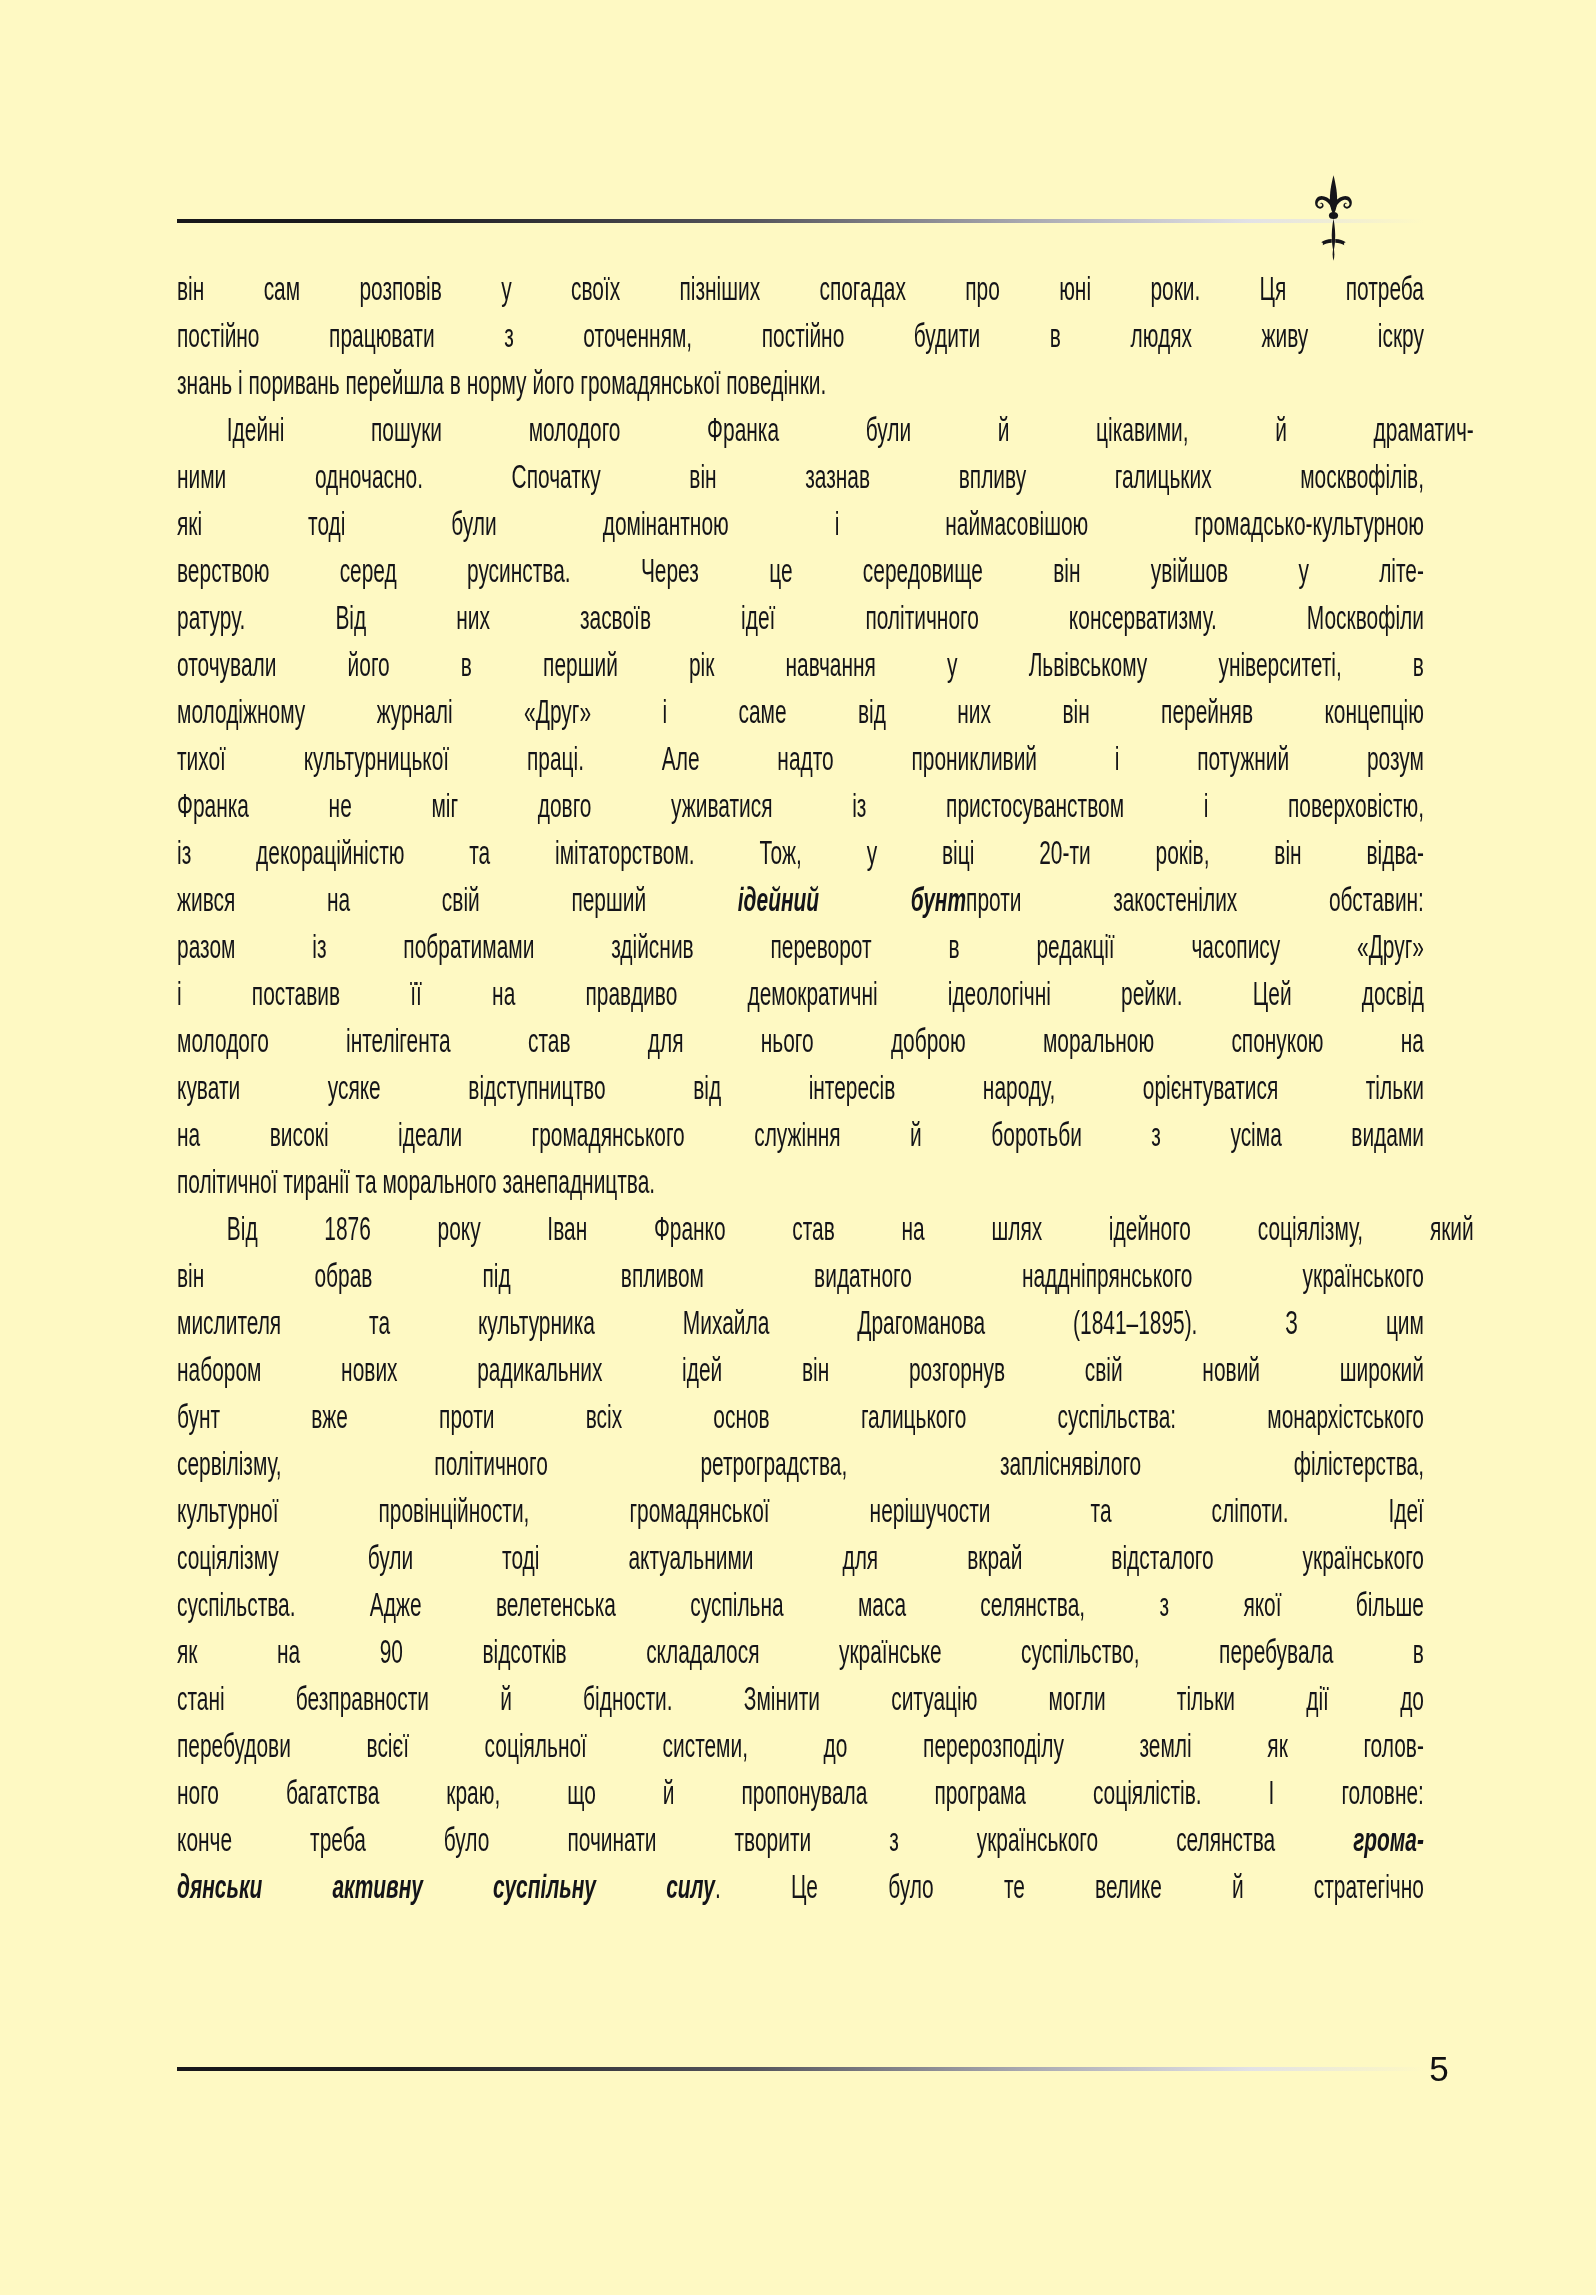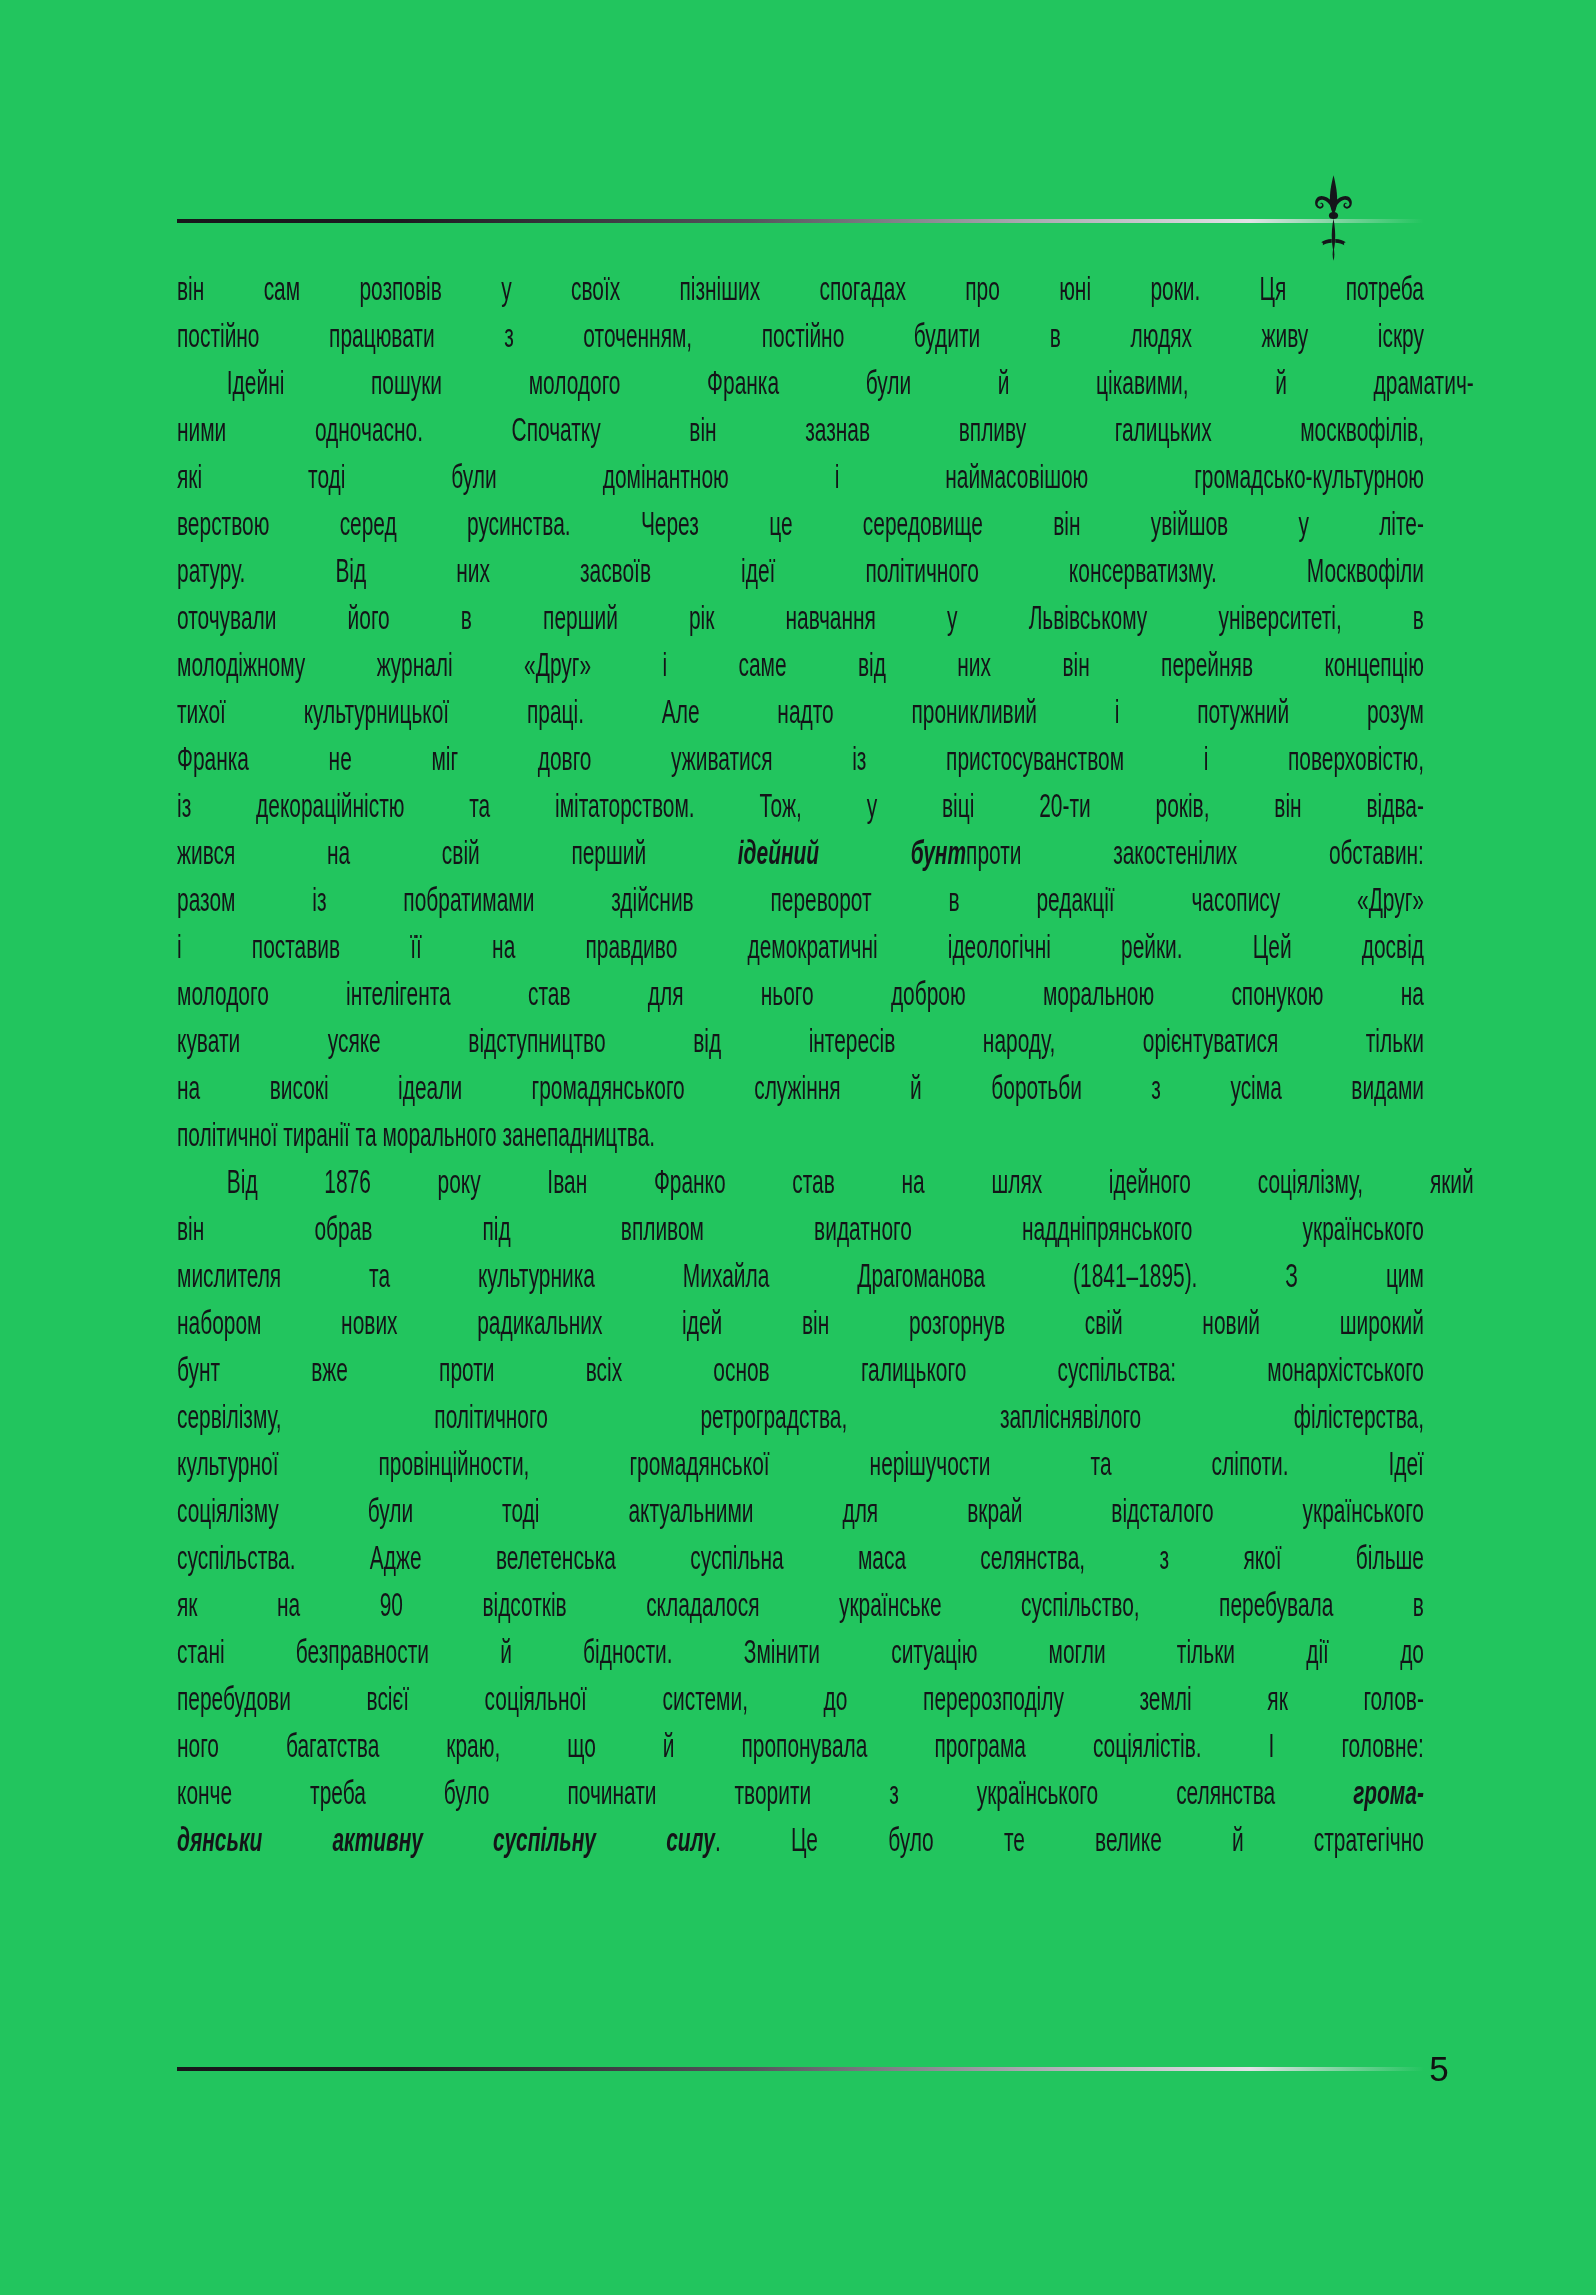--- a/index.html
+++ b/index.html
@@ -5,21 +5,21 @@
   html, body {
     margin: 0;
     padding: 0;
     background: #ffffff;
   }
 
   .page {
     position: relative;
     width: 1597px;
     height: 2295px;
-    background: #22c55e;
+    background: #fef9c3;
     overflow: hidden;
     font-family: "Liberation Sans", sans-serif;
     color: #111111;
   }
 
   
   .rule {
     position: absolute;
     left: 177px;
     width: 1247px;
@@ -143,20 +143,23 @@
     </svg>
   </div>
 
   <div class="column">
       <div class="tline just">
         <span class="inner"><span>він</span><span>сам</span><span>розповів</span><span>у</span><span>своїх</span><span>пізніших</span><span>спогадах</span><span>про</span><span>юні</span><span>роки.</span><span>Ця</span><span>потреба</span></span>
       </div>
       <div class="tline just">
         <span class="inner"><span>постійно</span><span>працювати</span><span>з</span><span>оточенням,</span><span>постійно</span><span>будити</span><span>в</span><span>людях</span><span>живу</span><span>іскру</span></span>
       </div>
+      <div class="tline flush">
+        <span class="inner">знань і поривань перейшла в норму його громадянської поведінки.</span>
+      </div>
       <div class="tline just indent">
         <span class="inner"><span>Ідейні</span><span>пошуки</span><span>молодого</span><span>Франка</span><span>були</span><span>й</span><span>цікавими,</span><span>й</span><span>драматич-</span></span>
       </div>
       <div class="tline just">
         <span class="inner"><span>ними</span><span>одночасно.</span><span>Спочатку</span><span>він</span><span>зазнав</span><span>впливу</span><span>галицьких</span><span>москвофілів,</span></span>
       </div>
       <div class="tline just">
         <span class="inner"><span>які</span><span>тоді</span><span>були</span><span>домінантною</span><span>і</span><span>наймасовішою</span><span>громадсько-культурною</span></span>
       </div>
       <div class="tline just">

